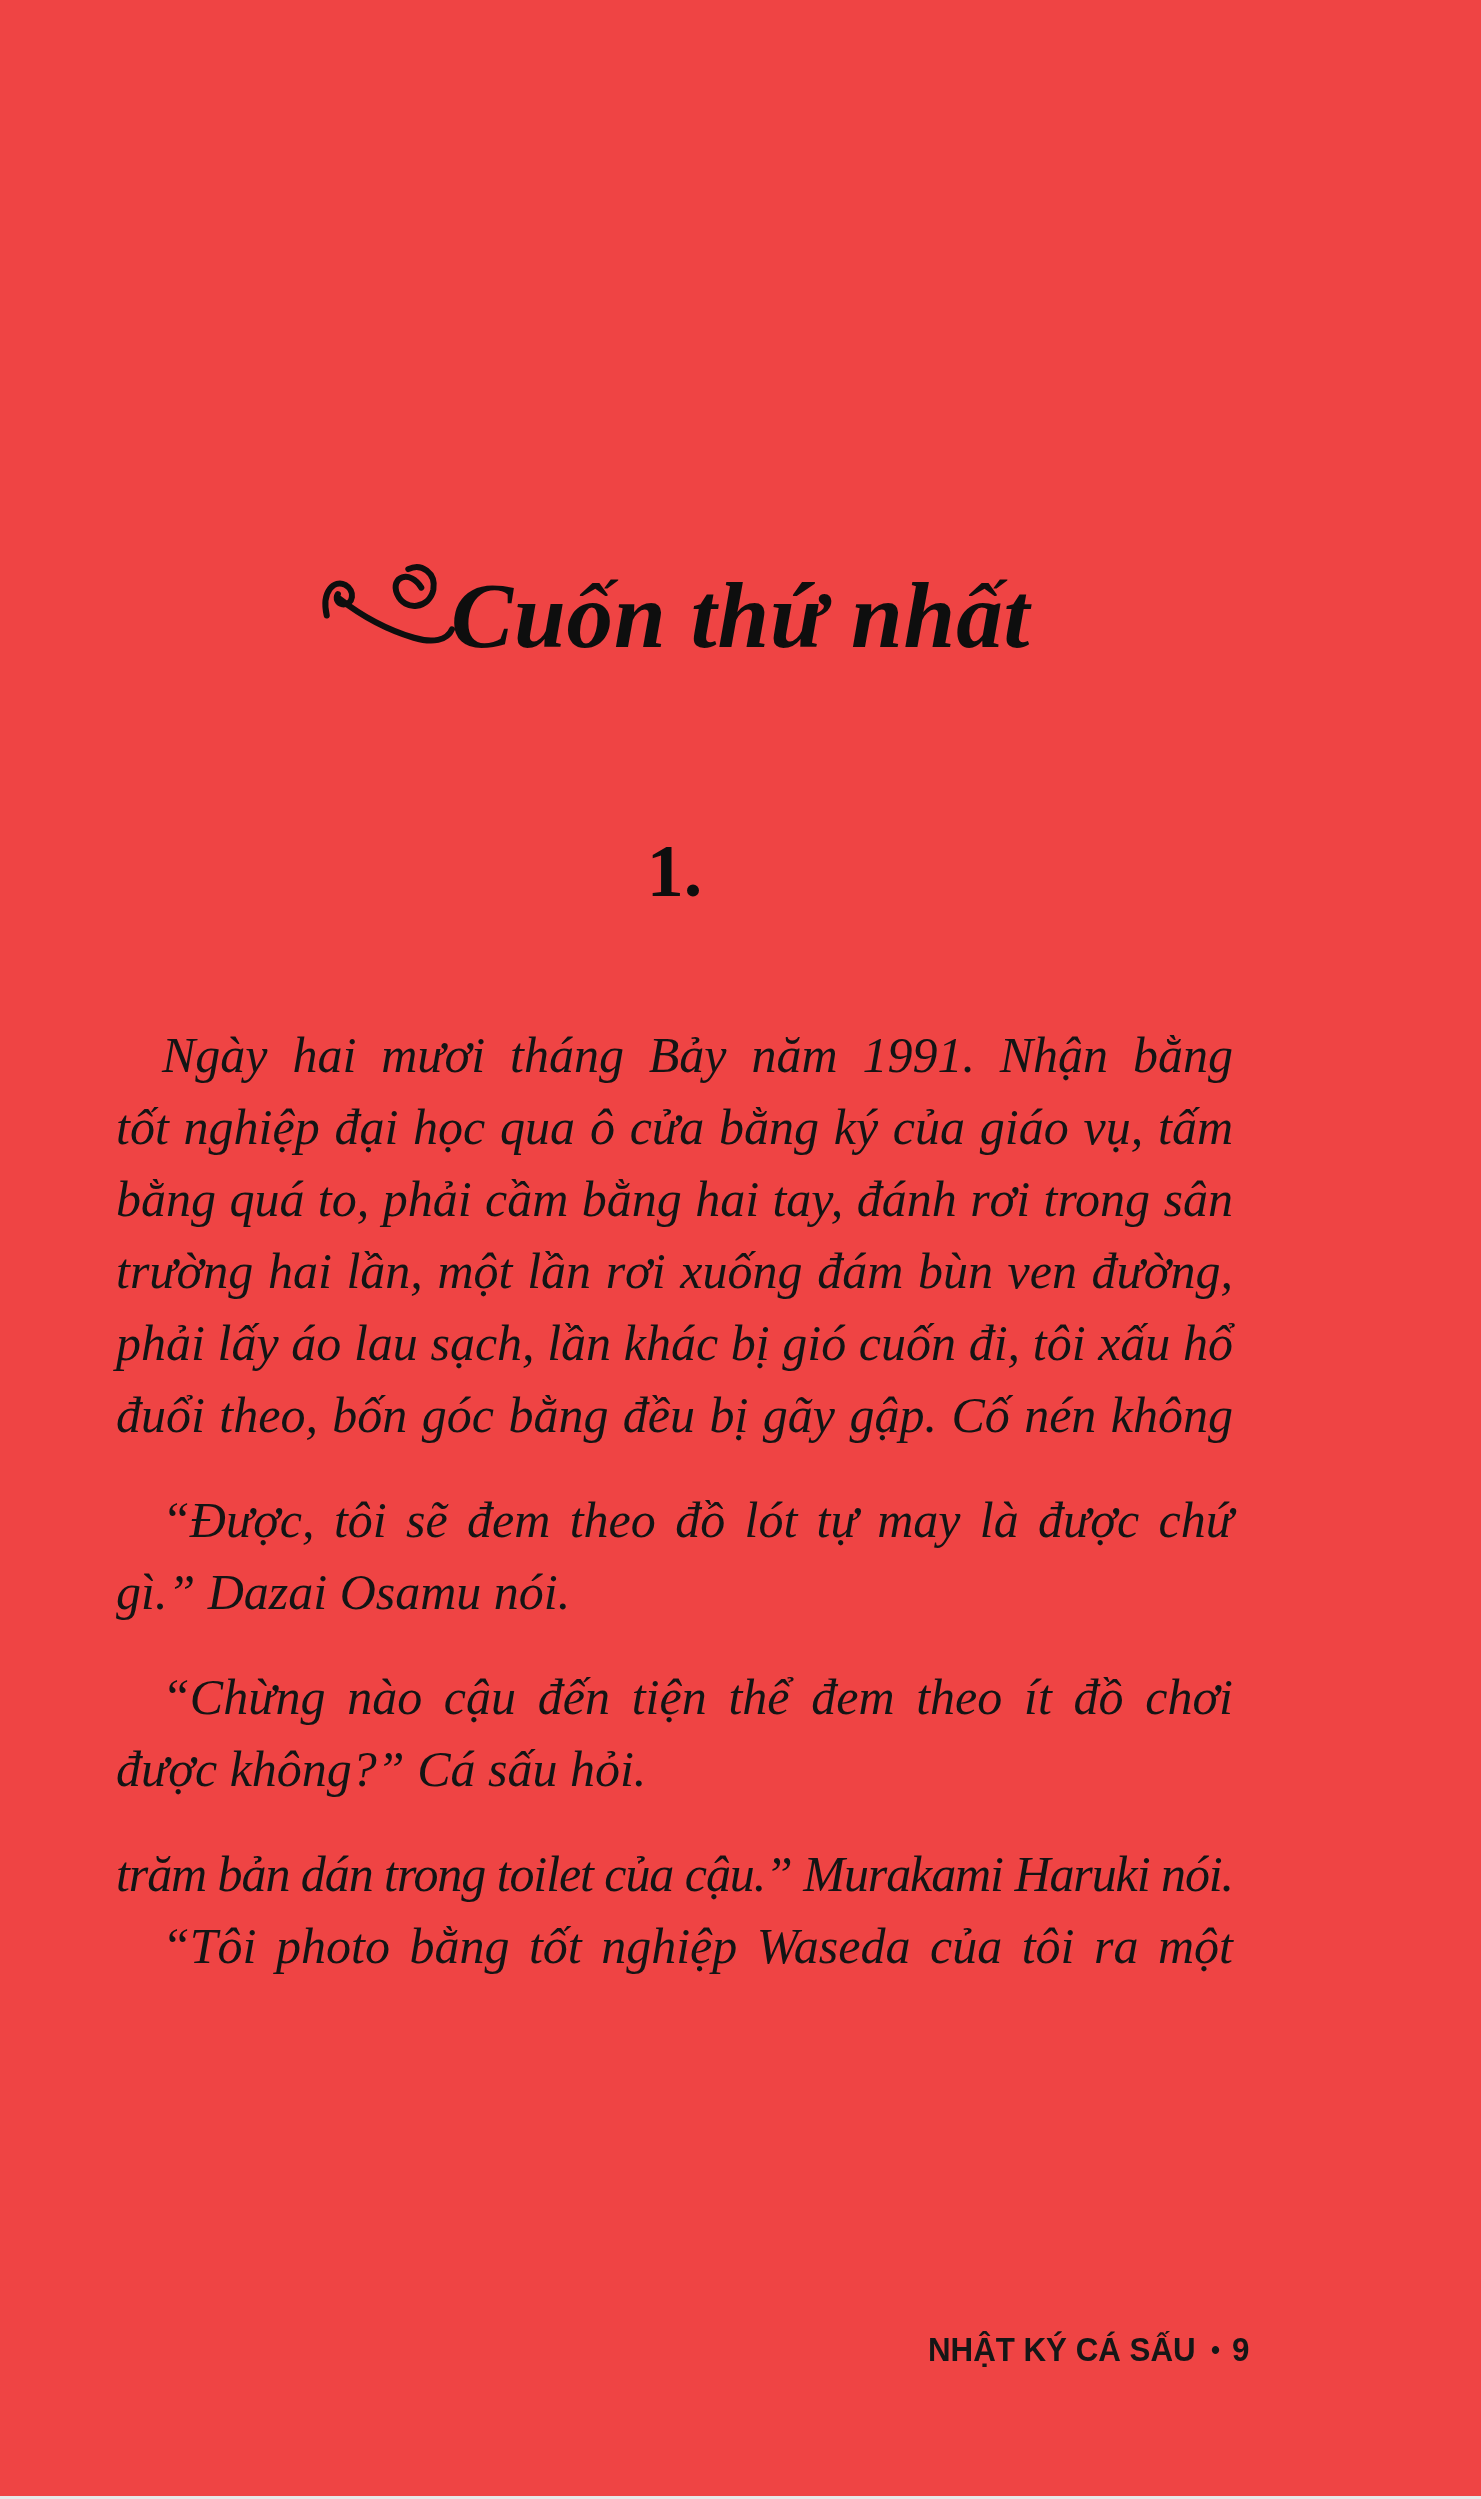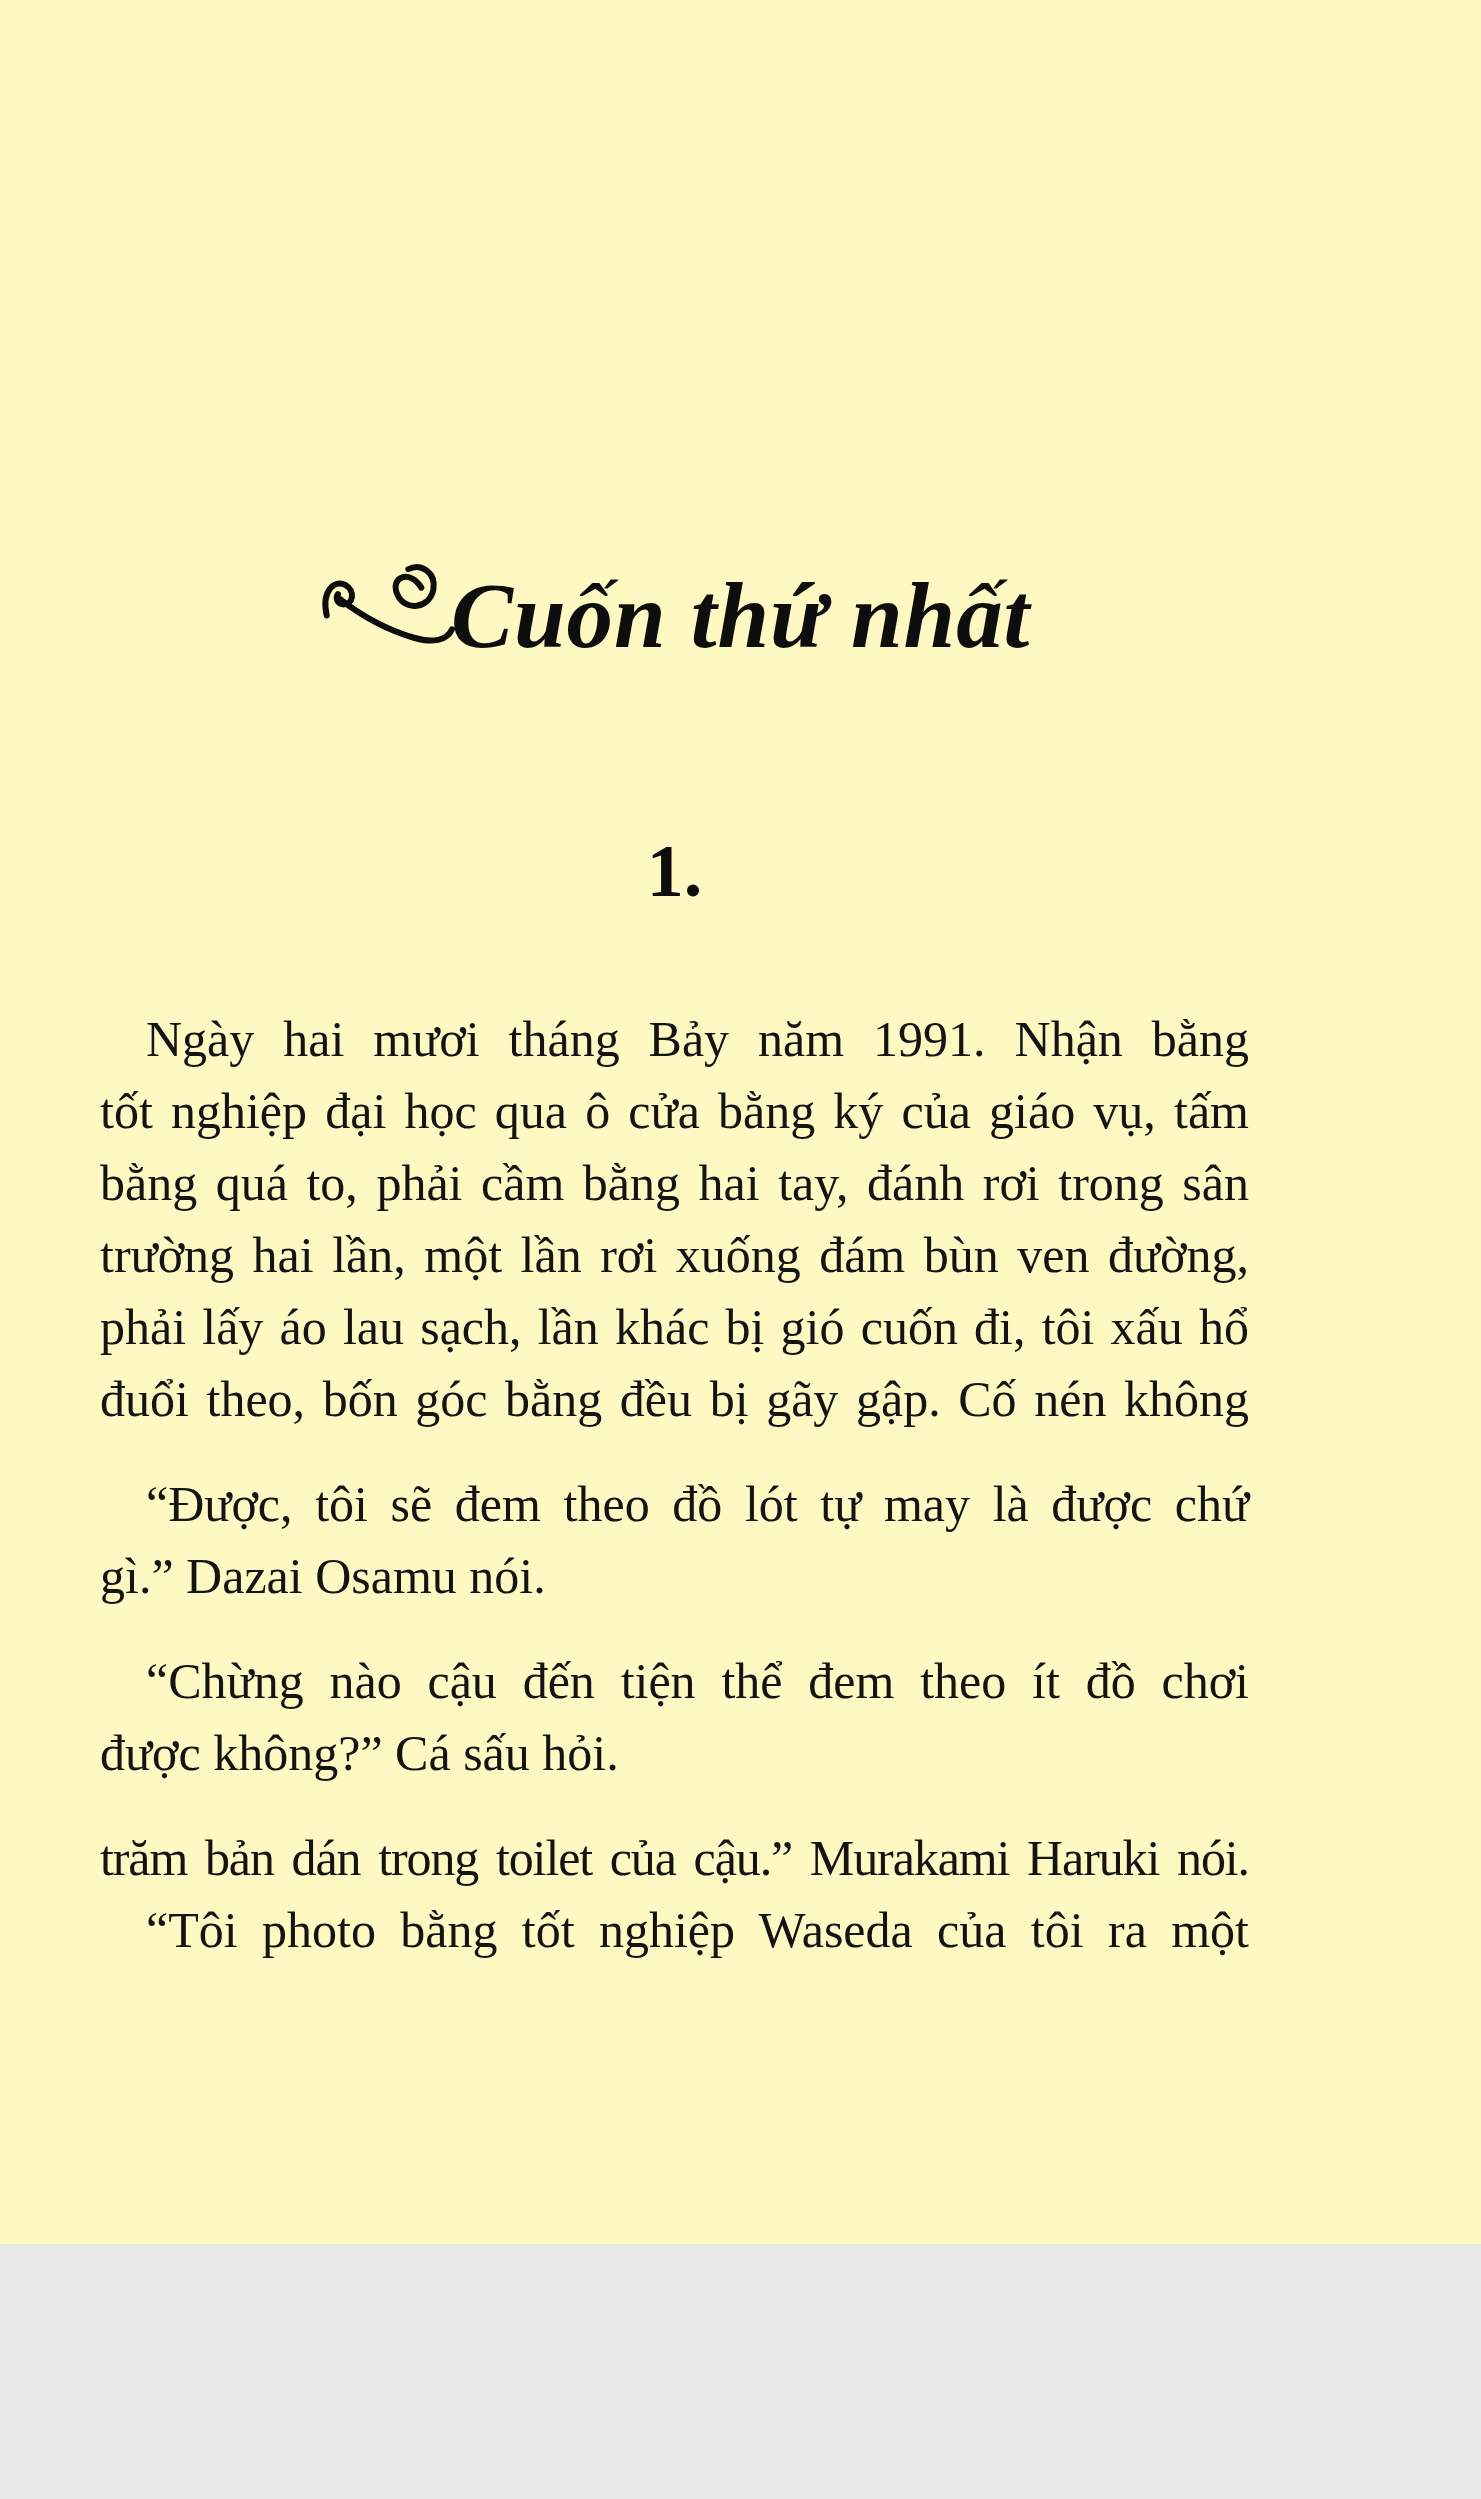--- a/index.html
+++ b/index.html
@@ -1,21 +1,21 @@
 <!DOCTYPE html>
 <html lang="vi" style="font-size:15px"><head>
 <meta charset="utf-8">
 <style>
   html,body { margin:0; padding:0; }
   body { background:#e8e8e8; }
   .page {
     position:relative;
-    width:1482px; height:2244px;
+    width:1482px; height:2496px;
     margin:0 auto;
-    background:#fef9c3;
+    background:#ef4444;
     color:#141414;
     font-family:"Liberation Serif","DejaVu Serif",serif;
     overflow:hidden;
   }
   .content {
     position:absolute;
     left:100px; width:1149px; top:0; height:100%;
   }
   
   .section-title {
@@ -46,21 +46,21 @@
     font-size:74px;
     line-height:74px;
     color:#0e0e0e;
   }
   
   .body-text {
     position:absolute;
     top:1003px; left:0; width:100%;
     font-size:50px;
   }
-  .para { margin:0; }
+  .para { margin:16px;font-style:italic; }
   .para + .para { margin-top:33px; }
   .line {
     line-height:72px;
     text-align:justify;
     text-align-last:justify;
     white-space:normal;
   }
   .line.indent { text-indent:46px; }
   .line.last {
     text-align:left;

